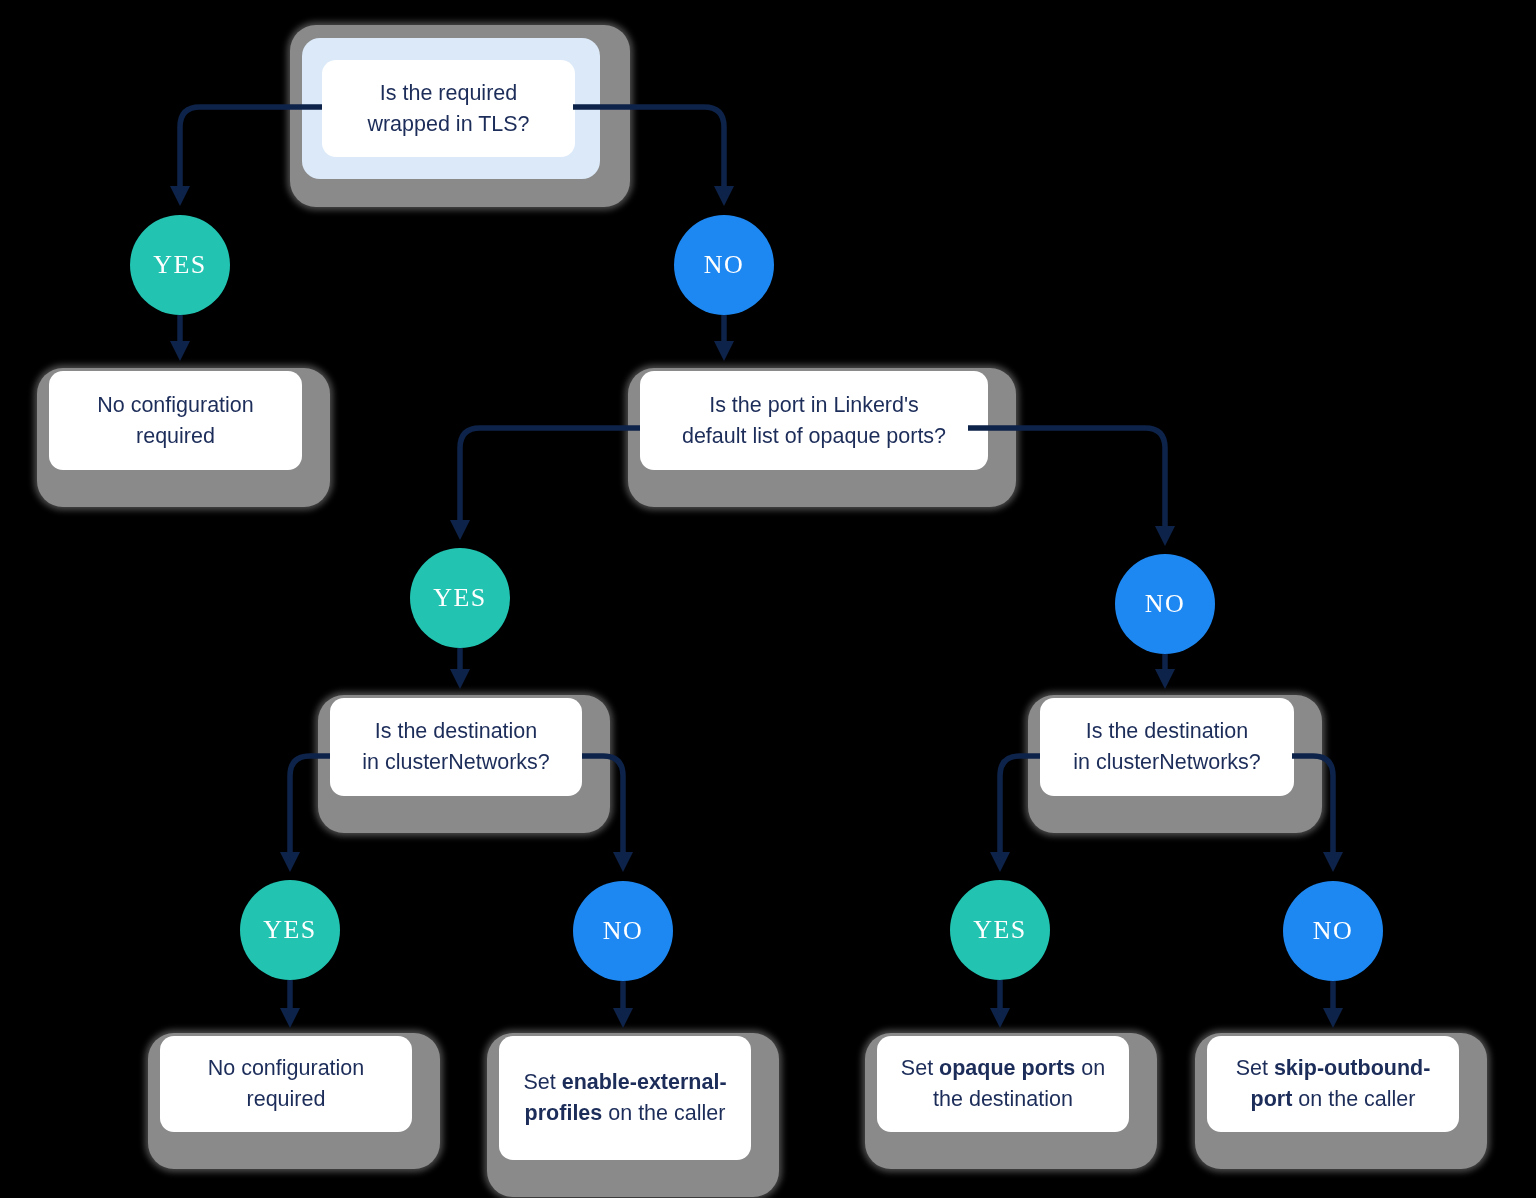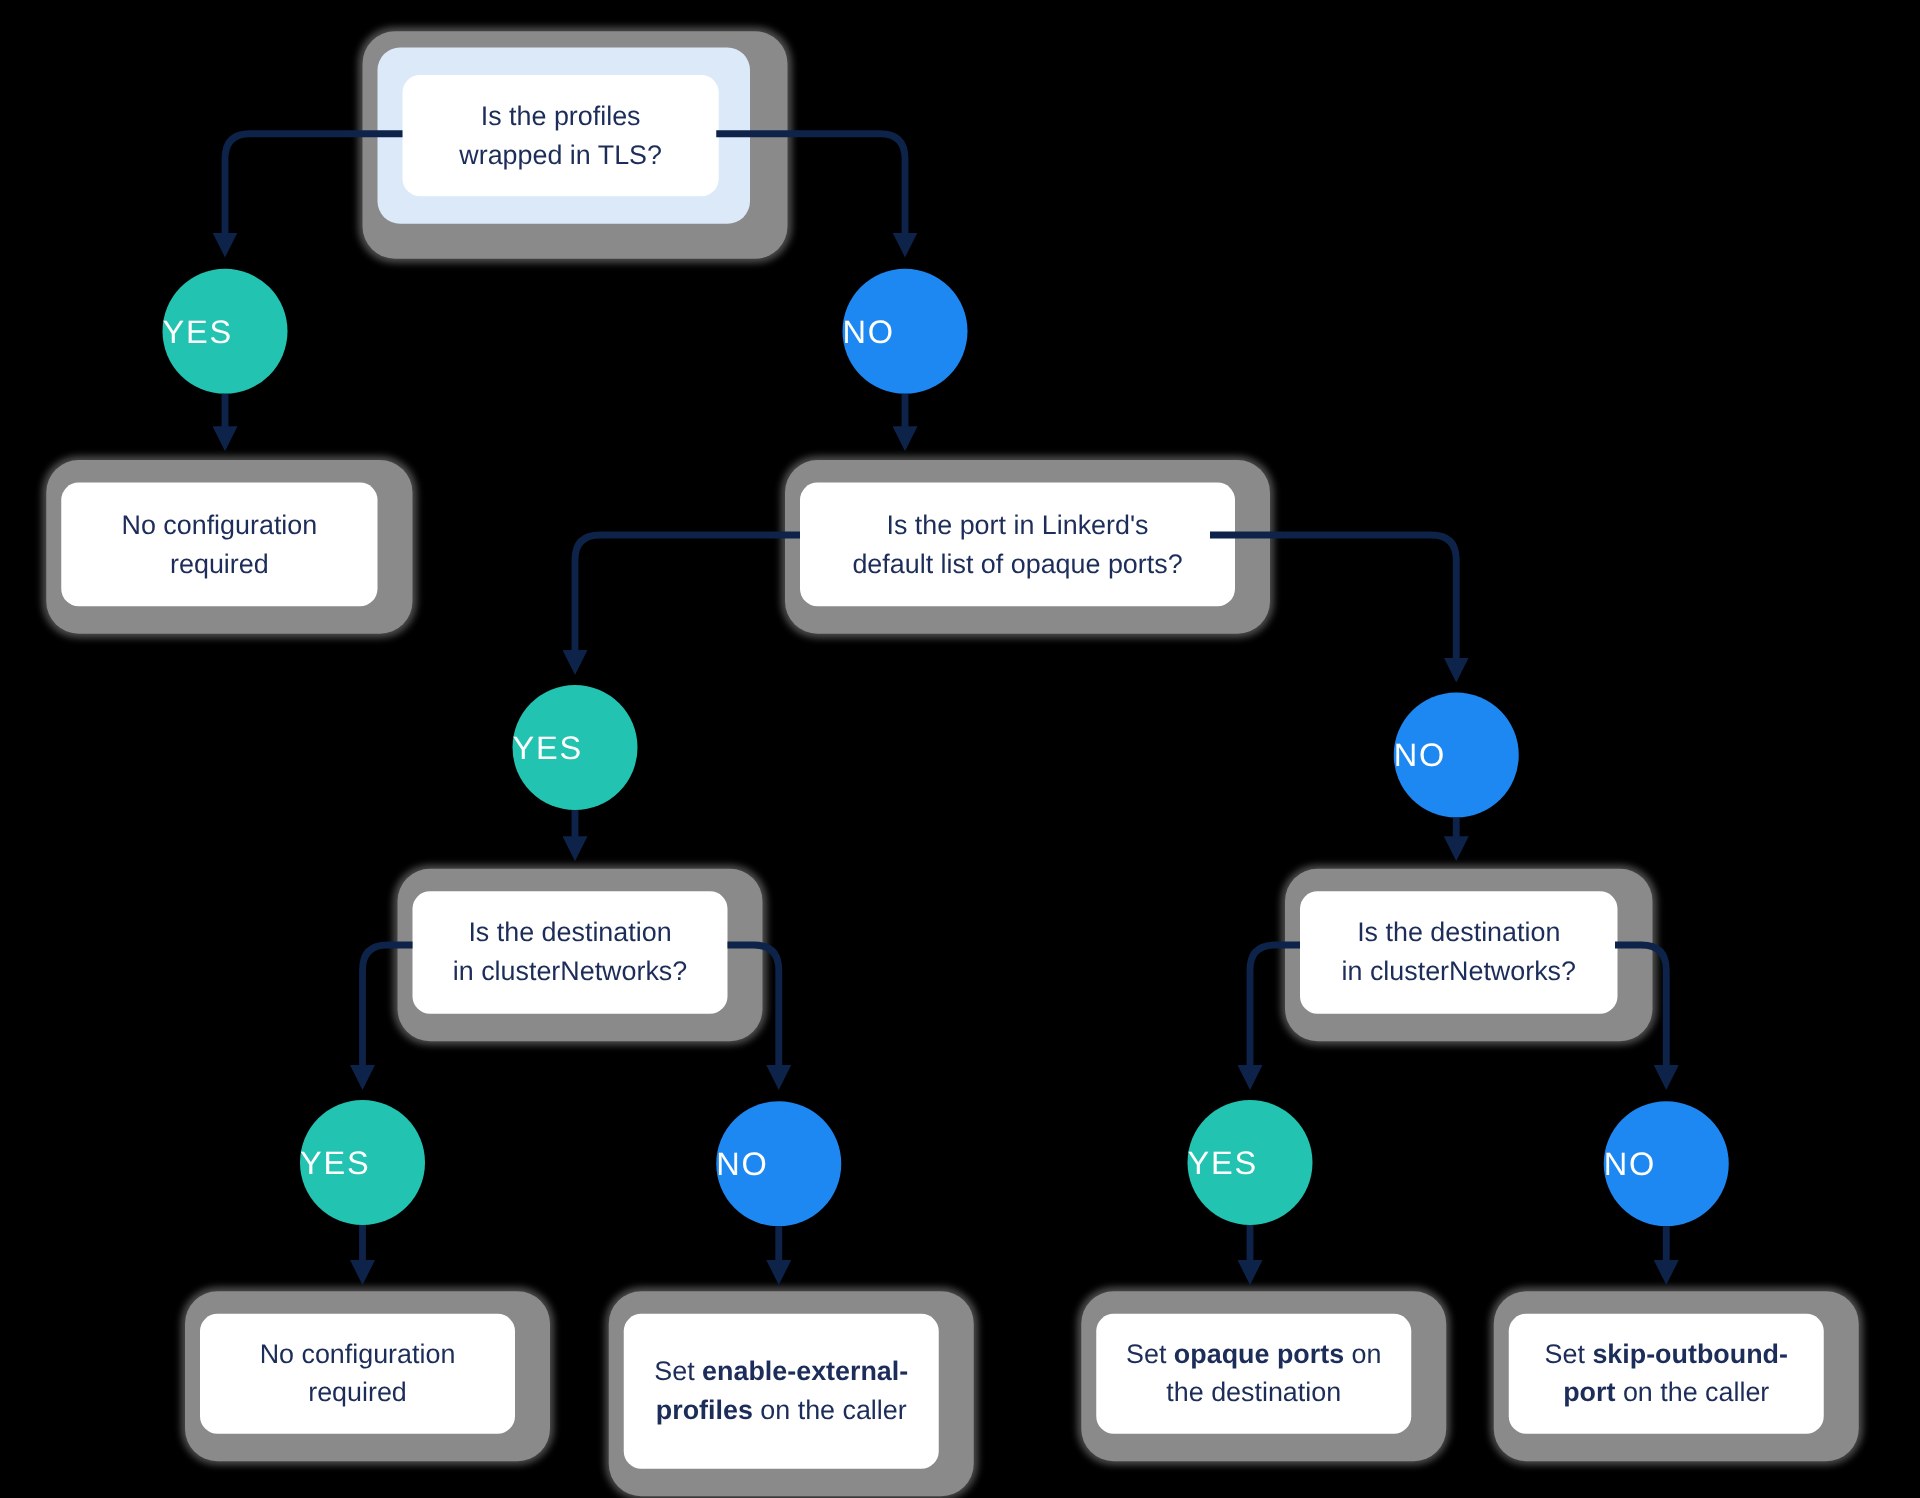--- a/index.html
+++ b/index.html
@@ -21,43 +21,43 @@
   .ahead{fill:var(--line,#0E2349);}
 
   
   .shadowbox{
     position:absolute;z-index:2;
     background:var(--shadow,#8A8A8A);
     border-radius:26px;
     box-shadow:0 0 6px 3px var(--shadowGlow,rgba(138,138,138,.55));
   }
   .card{
-    position:absolute;left:12px;top:18px;
+    position:absolute;left:12px;top:3px;
     width:calc(100% - 40px);height:calc(100% - 40px);
     background:var(--card,#fff);border-radius:14px;
     display:flex;align-items:center;justify-content:center;
     text-align:center;color:var(--text,#1D2D5A);
     font-size:21.5px;line-height:1.44;font-weight:500;
     white-space:pre-line;
   }
   .b{font-weight:700;}
 
   
   .hl{
     position:absolute;left:12px;top:13px;
     width:calc(100% - 42px);height:calc(100% - 41px);
     background:var(--highlight,#DBE9F9);border-radius:18px;
   }
   .hl .card{left:20px;top:22px;width:calc(100% - 45px);height:calc(100% - 44px);}
 
   
   .badge{
     position:absolute;z-index:3;width:100px;height:100px;border-radius:50%;
-    display:flex;align-items:center;justify-content:flex-start;
-    color:#fff;font-size:26px;font-weight:500;letter-spacing:1.5px;
+    display:flex;align-items:center;justify-content:center;
+    color:#fff;font-size:26px;font-weight:500;letter-spacing:1.5px;font-family:Liberation Serif, serif;
   }
   .badge.yes{background:var(--teal,#22C3B1);}
   .badge.no{background:var(--blue,#1E88F2);}
 </style>
 </head>
 <body>
 
 <div class="stage">
 
   <svg class="wires" width="1536" height="1198" viewBox="0 0 1536 1198">
@@ -80,21 +80,21 @@
     <path class="wire" marker-end="url(#ah)" d="M1292 756 L1313 756 Q1333 756 1333 776 L1333 854"></path>
     <path class="wire" marker-end="url(#ah)" d="M290 980 L290 1010"></path>
     <path class="wire" marker-end="url(#ah)" d="M623 981 L623 1010"></path>
     <path class="wire" marker-end="url(#ah)" d="M1000 980 L1000 1010"></path>
     <path class="wire" marker-end="url(#ah)" d="M1333 981 L1333 1010"></path>
   </svg>
 
   <div class="shadowbox" style="left:290px;top:25px;width:340px;height:182px;">
     <div class="hl">
       <div class="card">
-        <span>Is the profiles
+        <span>Is the required
 wrapped in TLS?</span>
       </div>
     </div>
   </div>
 
   <div class="badge yes" style="left:130px;top:215px;">
     <span>YES</span>
   </div>
   <div class="badge no" style="left:674px;top:215px;">
     <span>NO</span>

